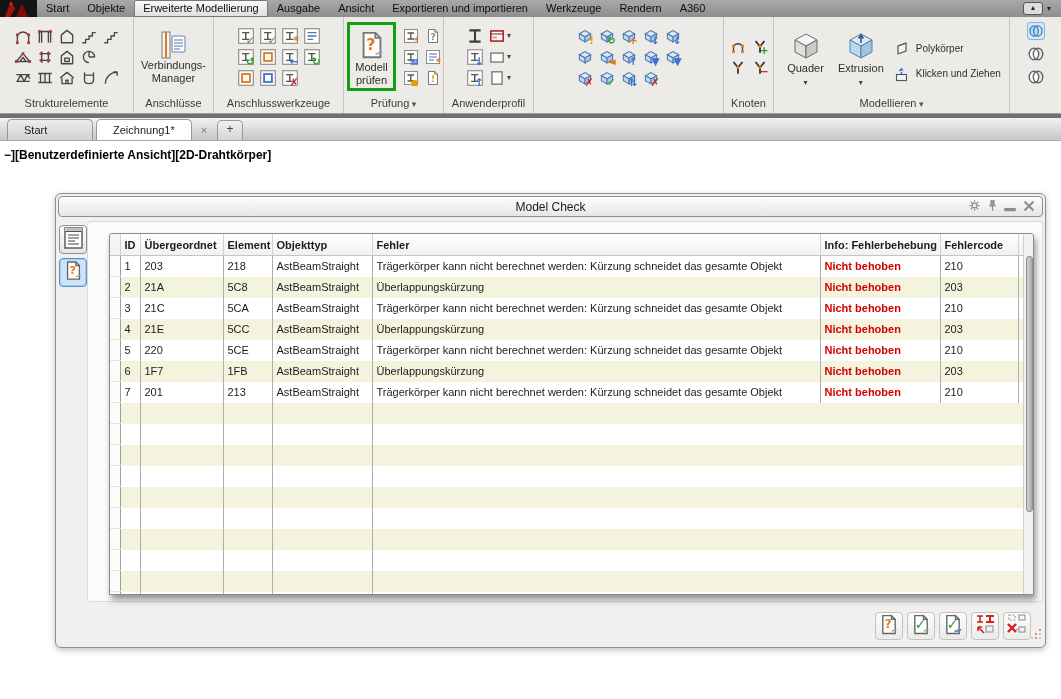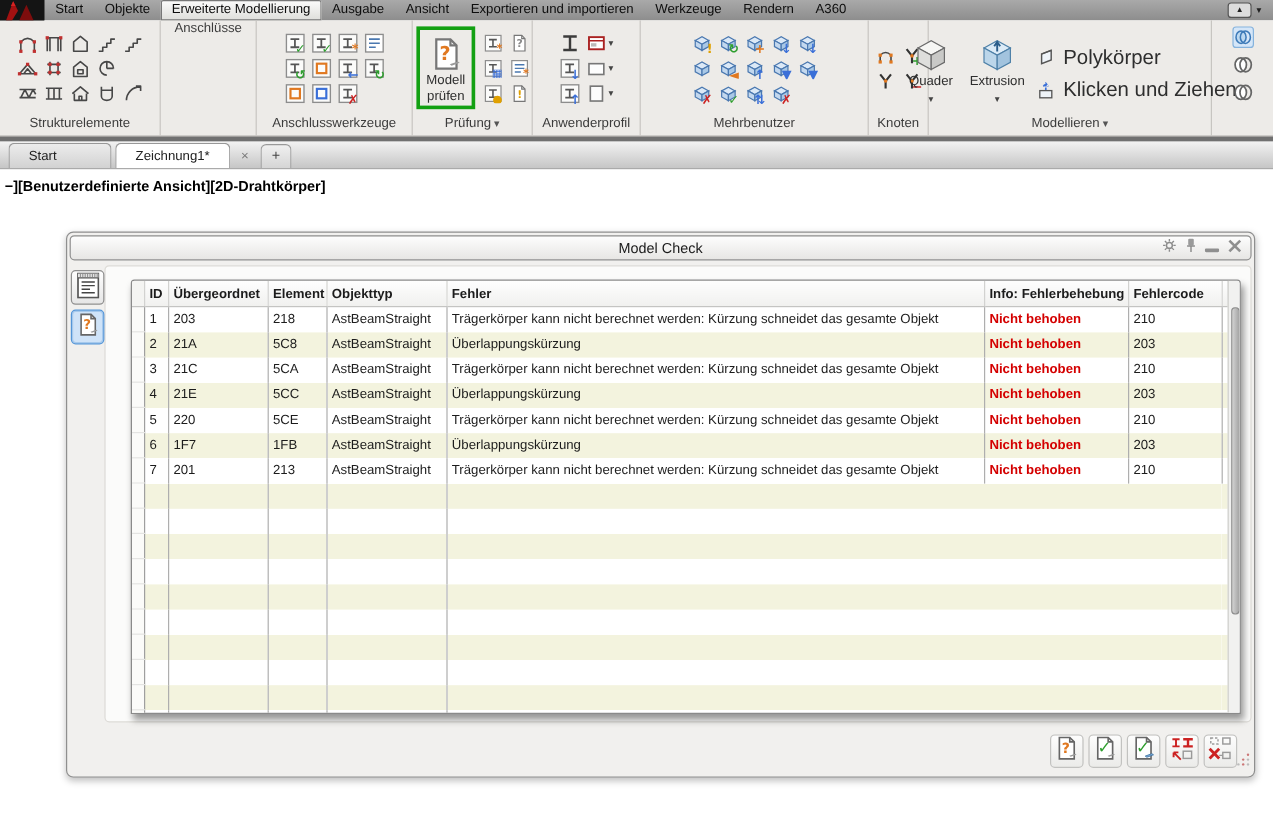--- a/index.html
+++ b/index.html
@@ -24,21 +24,21 @@
   .has-caret::after{content:" ▾";font-size:9px;color:#555;}
   .igrid{display:flex;flex-direction:column;gap:3px;}
   .irow{display:flex;gap:4px;align-items:center;}
   .icon{width:18px;height:18px;display:inline-flex;align-items:center;justify-content:center;flex:0 0 auto;}
   .icon.active-style{background:#d5e6f8;border:1px solid #86b3dd;border-radius:3px;box-sizing:border-box;}
   .caret-mini{font-size:8px;color:#444;margin-left:1px;}
   .bigbtn{display:flex;flex-direction:column;align-items:center;justify-content:flex-start;padding:4px 5px 1px 5px;font-size:11px;line-height:13px;color:#2e2e2e;text-align:center;}
   .annot{border:3px solid #12a012;margin:1px 2px;}
   .dropbtn::after{content:"▾";font-size:8px;color:#444;display:block;margin-top:1px;}
   .mcol{display:flex;flex-direction:column;justify-content:flex-start;gap:7px;padding-top:9px;}
-  .mrow{display:flex;align-items:center;gap:5px;font-size:17px;color:#2e2e2e;white-space:nowrap;}
+  .mrow{display:flex;align-items:center;gap:5px;font-size:10px;color:#2e2e2e;white-space:nowrap;}
   .vstyles{display:flex;flex-direction:column;align-items:center;gap:5px;padding-top:5px;flex:1;}
 
   .ribbon-edge{height:4px;background:#707070;}
 
   
   .filetabs{height:23px;background:linear-gradient(#f2f2f2,#c6c6c6);display:flex;align-items:flex-end;padding-left:7px;border-bottom:1px solid #aaa;box-sizing:border-box;}
   .ftab{height:21px;line-height:20px;padding:0 16px;font-size:11px;color:#222;border:1px solid #989898;border-bottom:none;border-radius:5px 5px 0 0;background:linear-gradient(#ececec,#d2d2d2);margin-right:3px;min-width:86px;box-sizing:border-box;}
   .ftab.active{background:#fff;min-width:96px;}
   .ftab-close{width:18px;height:20px;line-height:20px;text-align:center;font-size:11px;color:#777;margin-right:4px;}
   .ftab-add{width:24px;height:19px;line-height:17px;text-align:center;font-size:12px;color:#444;border:1px solid #999;border-bottom:none;border-radius:5px 5px 0 0;background:linear-gradient(#f0f0f0,#d5d5d5);}
@@ -194,20 +194,34 @@
                 <svg width="18" height="18" viewBox="0 0 16 16">
                   <path d="M3 13A10 10 0 0 1 13 3M10 2.5H13.5V6" stroke="#474747" stroke-width="1.2" fill="none" stroke-linejoin="round"></path>
                 </svg>
               </span>
             </div>
           </div>
         </div>
       <div class="glabel">Strukturelemente</div>
     </div>
     <div class="group" style="width:80px">
+      <div class="gbody">
+        <div class="bigbtn">
+          <span class="icon" style="width:26px;height:28px">
+            <svg width="26" height="28" viewBox="0 0 26 28">
+                <rect x="1" y="1" width="8" height="26" fill="#f6f6f5" stroke="#7a7a7a"></rect>
+                <rect x="4" y="1" width="2" height="26" fill="#e07820"></rect>
+                <rect x="11" y="5" width="13" height="16" rx="1" fill="#fff" stroke="#5b84b0"></rect>
+                <path d="M13 9h9M13 12h9M13 15h9M13 18h6" stroke="#4a78b0" stroke-width="1.2"></path>
+              </svg>
+          </span>
+          <span>Verbindungs-</span>
+          <span>Manager</span>
+        </div>
+      </div>
       <div class="glabel">Anschlüsse</div>
     </div>
     <div class="group" style="width:130px">
       <div class="gbody">
           <div class="igrid">
             <div class="irow">
               <span class="icon">
                 <svg width="18" height="18" viewBox="0 0 16 16">
                   <rect x="1.5" y="1.5" width="13" height="13" fill="#fbfbfa" stroke="#8d8d8d"></rect>
                   <path d="M4.5 5H11M4.5 11H11M7.8 5V11" stroke="#555" stroke-width="1.3" fill="none"></path>
@@ -531,21 +545,20 @@
                 <svg width="18" height="18" viewBox="0 0 16 16">
                   <path d="M3 6 L8 3.2 L13 6 L8 8.8 Z" fill="#dce9f7" stroke="#4a78b0" stroke-width=".9"></path>
                   <path d="M3 6 V10.5 L8 13.3 V8.8 Z" fill="#c3d8ef" stroke="#4a78b0" stroke-width=".9"></path>
                   <path d="M13 6 V10.5 L8 13.3 V8.8 Z" fill="#a9c8e6" stroke="#4a78b0" stroke-width=".9"></path>
                   <text x="15.8" y="15.5" text-anchor="end" font-size="9.5" font-weight="bold" fill="#cc2222" font-family="DejaVu Sans">✗</text>
                 </svg>
               </span>
             </div>
           </div>
         </div>
-      <div class="glabel">Mehrbenutzer</div>
     </div>
     <div class="group" style="width:50px">
       <div class="gbody">
           <div class="igrid">
             <div class="irow">
               <span class="icon">
                 <svg width="20" height="20" viewBox="0 0 16 16">
                   <path d="M4 13V8Q8 4 12 8V13" stroke="#474747" stroke-width="1.2" fill="none" stroke-linejoin="round"></path>
                   <rect x="2.8" y="6.8" width="2.4" height="2.4" fill="#e07820"></rect>
                   <rect x="10.8" y="6.8" width="2.4" height="2.4" fill="#e07820"></rect>

